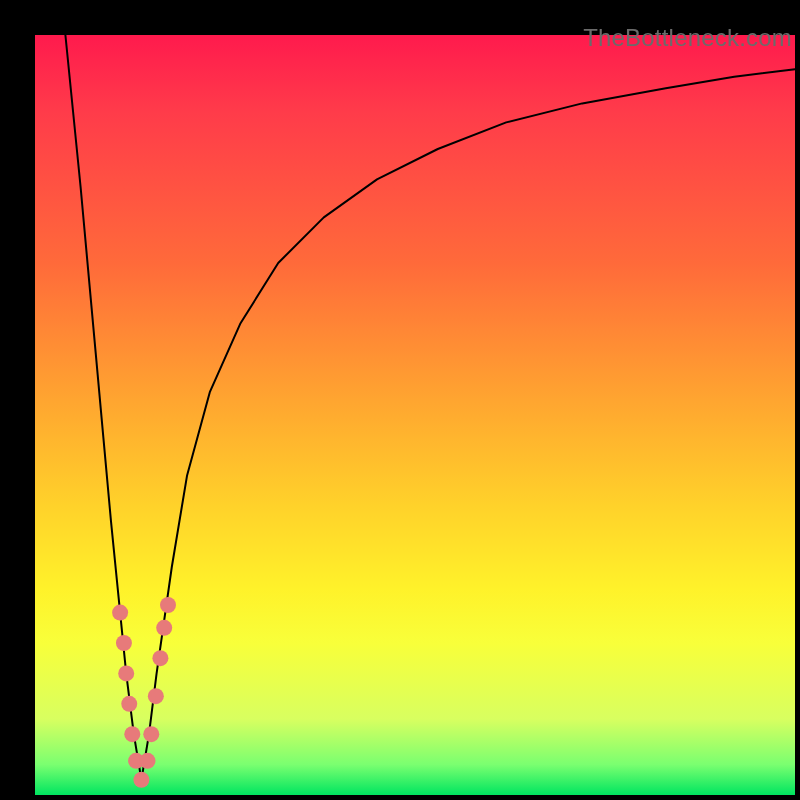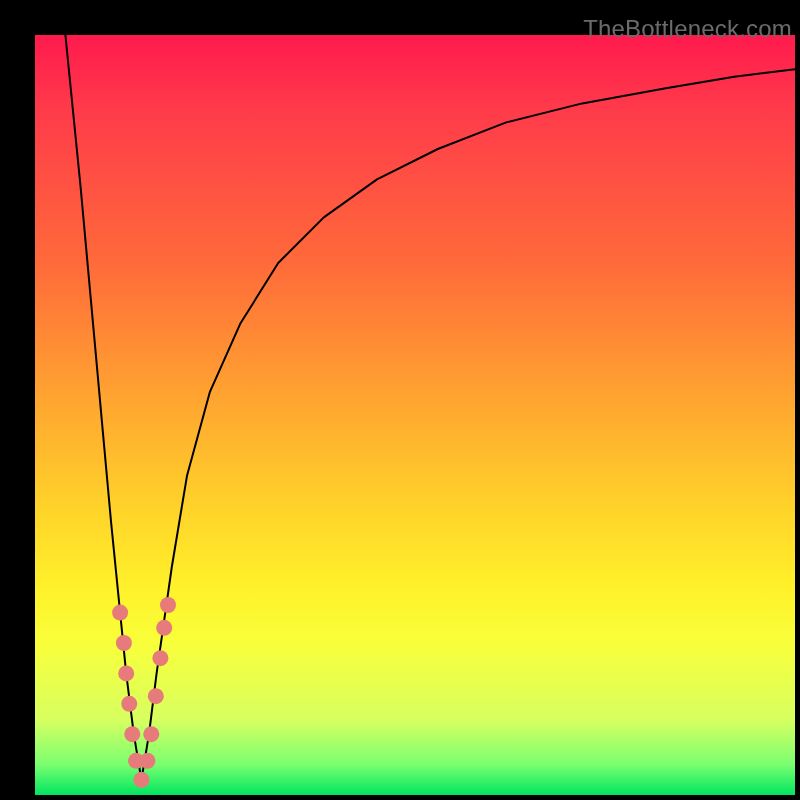--- a/index.html
+++ b/index.html
@@ -35,21 +35,21 @@
       #ffd22a 62%,
       #fff22a 73%,
       #f8ff3a 80%,
       #d8ff60 90%,
       #7aff70 96%,
       #00e560 100%
     );
   }
   .watermark {
     position: absolute;
-    top: 15px;
+    top: 24px;
     right: 8px;
     color: #6b6b6b;
     font-size: 24px;
     letter-spacing: 0.2px;
     user-select: none;
     text-align: right;
   }
   svg.curves {
     position: absolute;
     left: 0;

